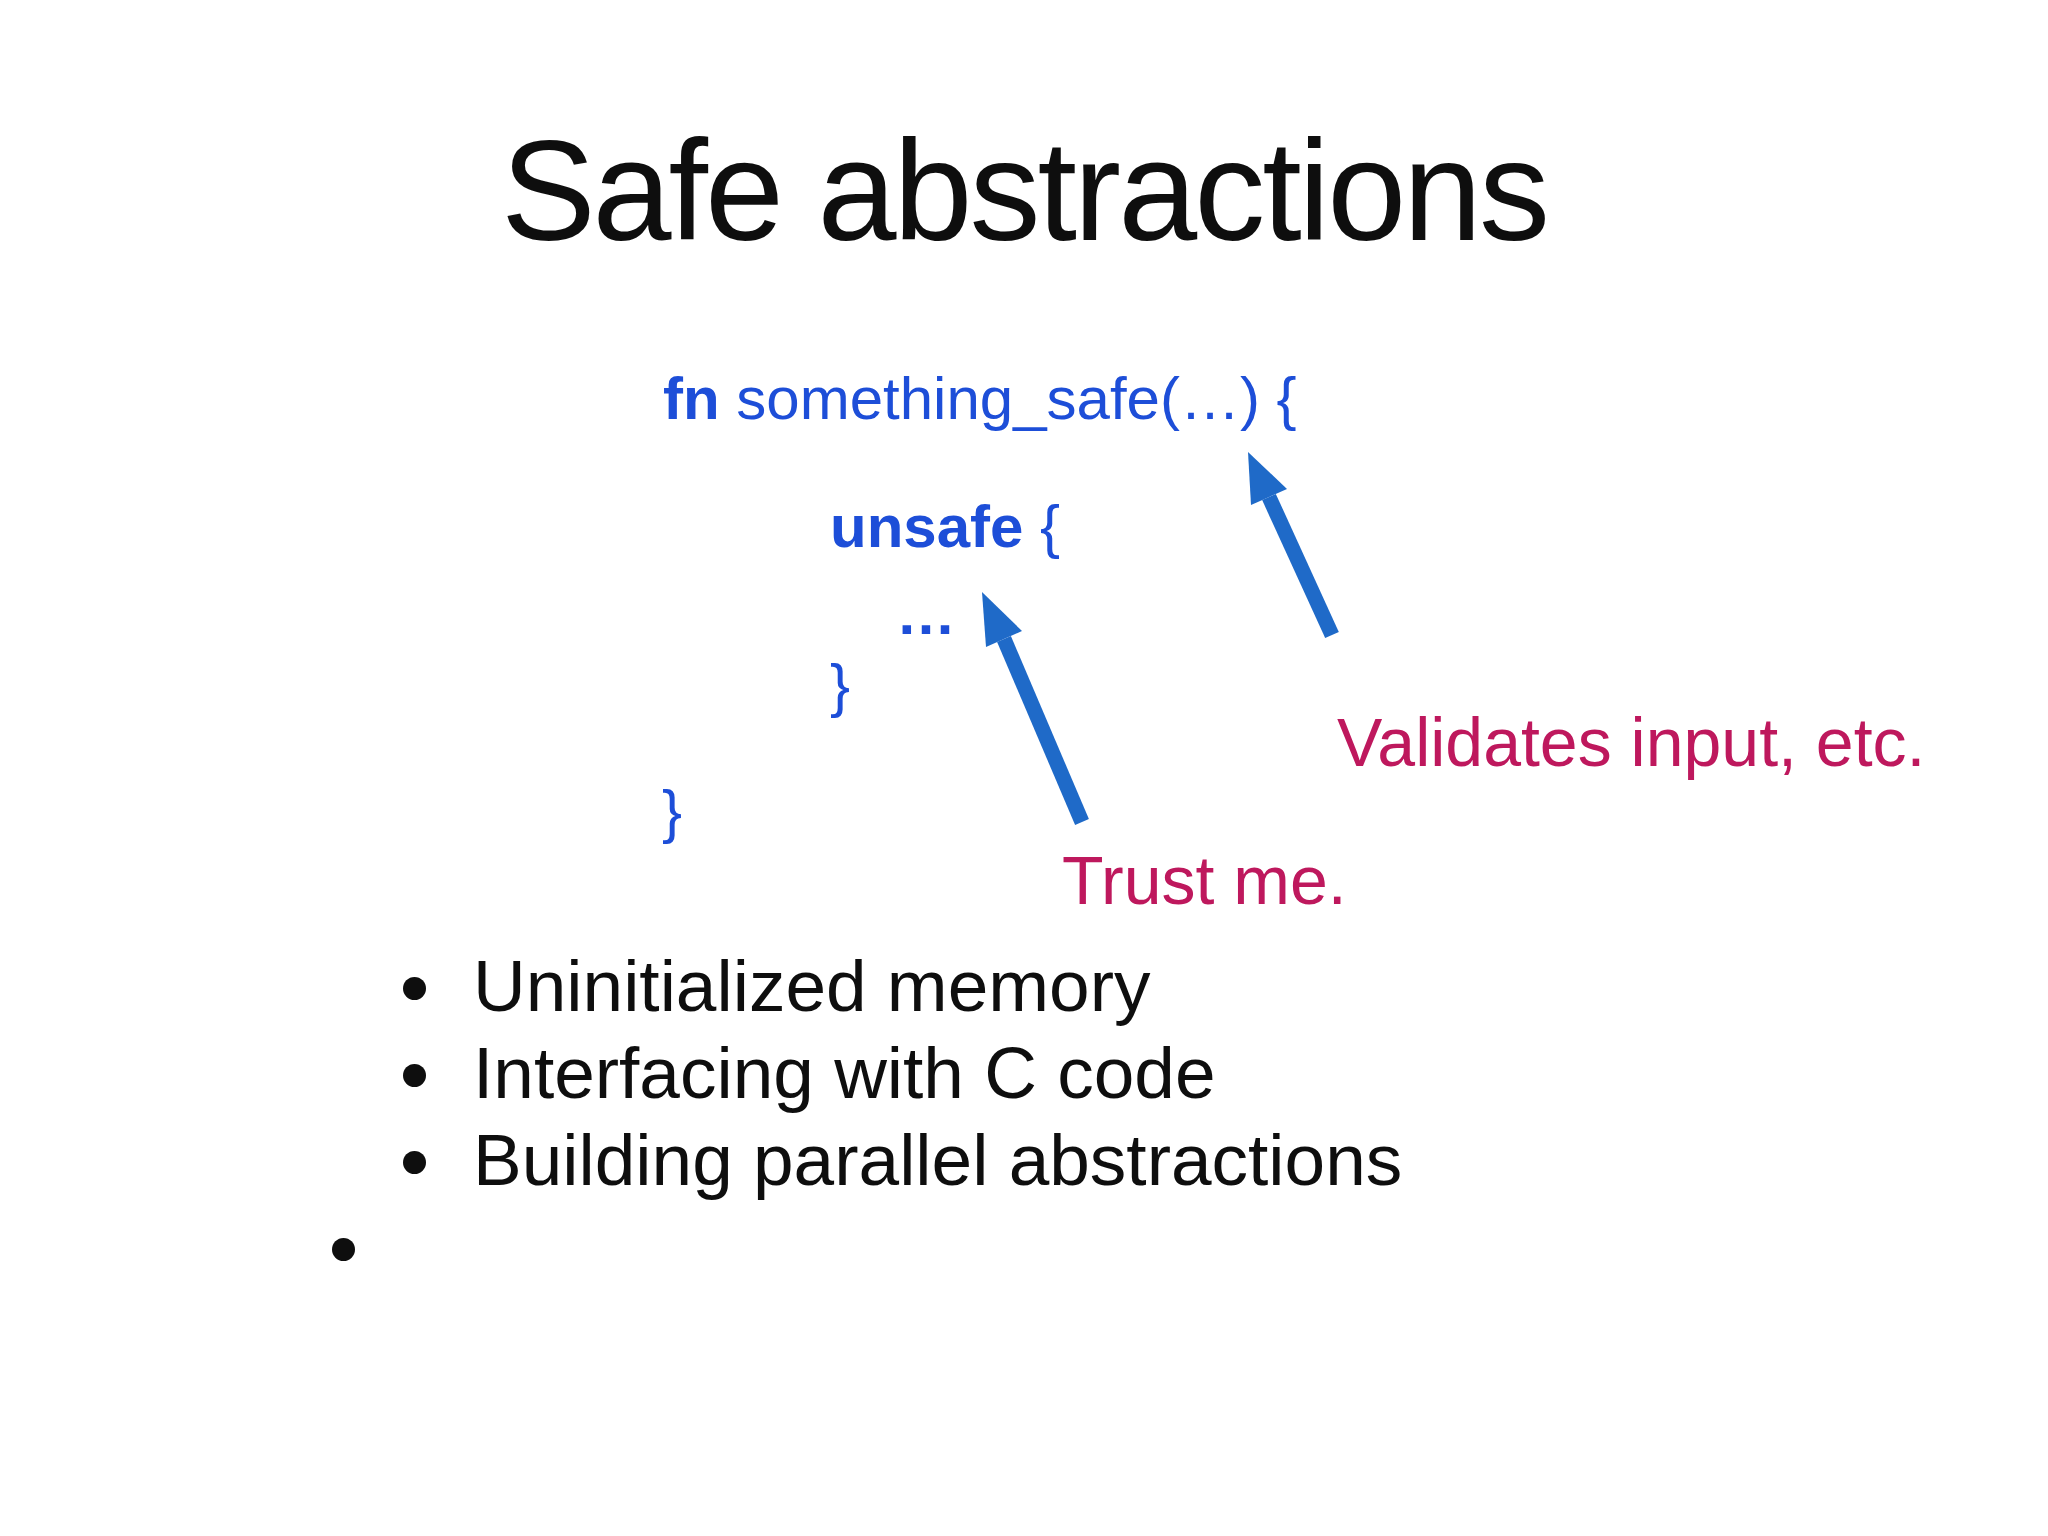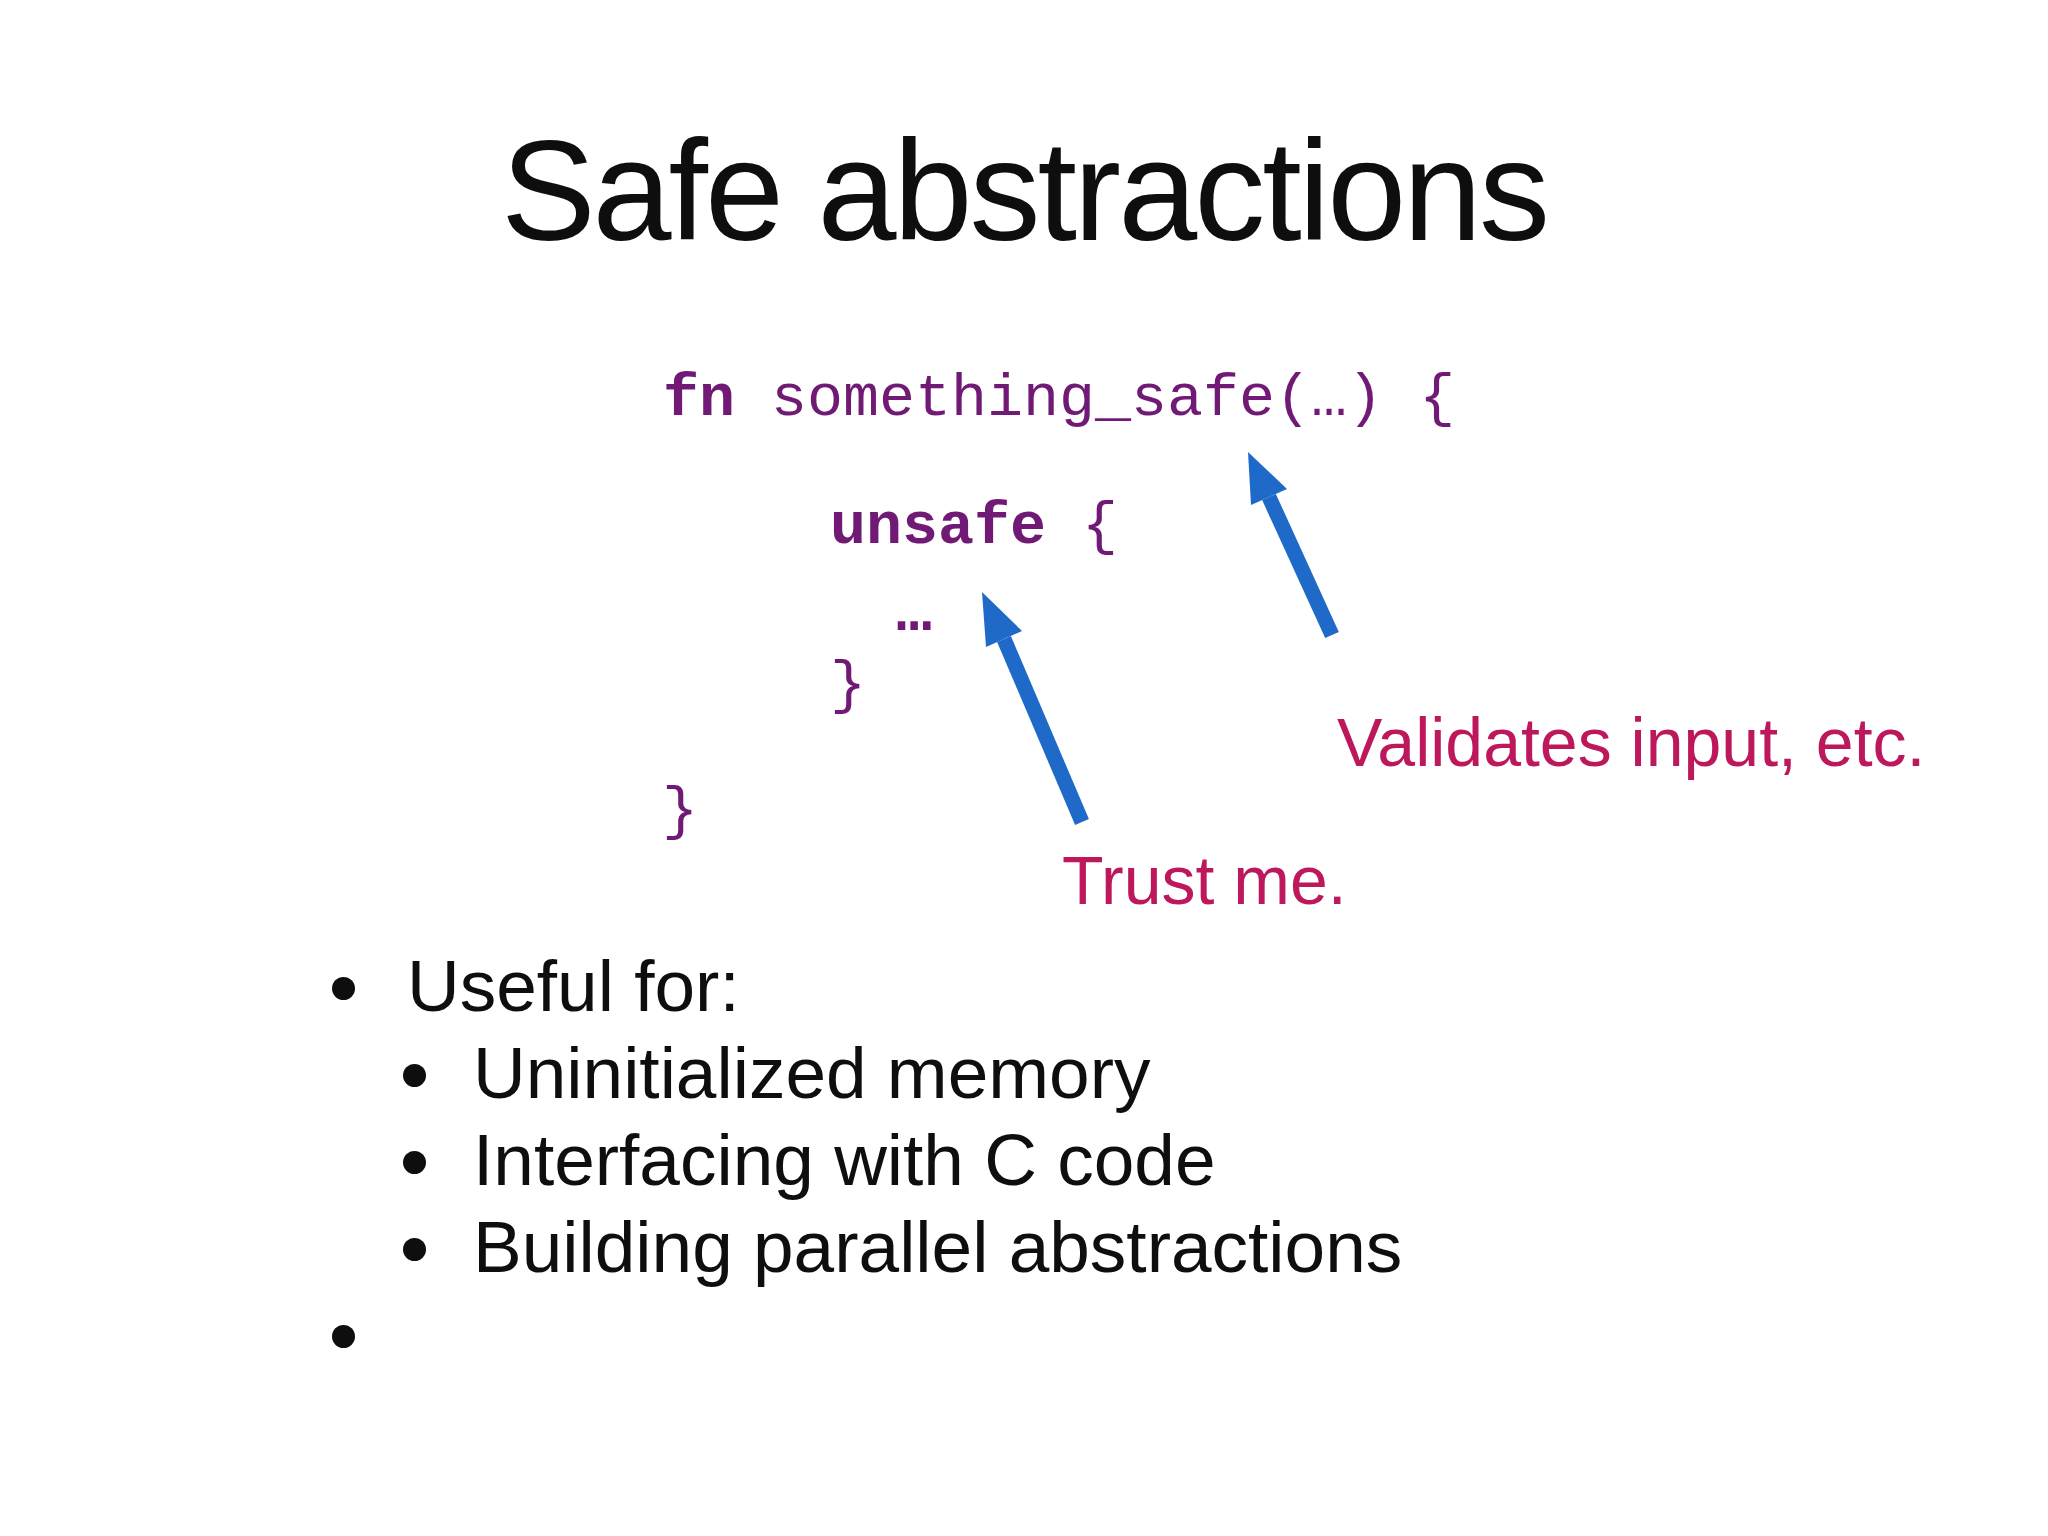--- a/index.html
+++ b/index.html
@@ -23,25 +23,25 @@
     font-size: 142px;
     font-weight: 300;
     letter-spacing: -3px;
     line-height: 1;
     color: #0e0e0e;
   }
 
   
   .code-line {
     position: absolute;
-    font-family: Liberation Mono, monospace;
+    font-family: Liberation Sans, sans-serif;
     font-size: 60px;
     line-height: 60px;
     white-space: pre;
-    color: #701a75;
+    color: #1d4ed8;
   }
   .kw { font-weight: 700; }
   .code-l1 { left: 663px; top: 369px; }
   .code-l2 { left: 830px; top: 497px; }
   .code-l3 { left: 896px; top: 584px; font-weight: 700; }
   .code-l4 { left: 830px; top: 656px; }
   .code-l5 { left: 662px; top: 782px; }
 
   
   .arrows { position: absolute; left: 0; top: 0; }
@@ -121,23 +121,20 @@
       <line x1="1082" y1="822" x2="1004" y2="639" stroke-width="15" stroke="#1f6ac8"></line>
       <polygon points="982,592 1022,631 986,647" fill="#1f6ac8"></polygon>
     </g>
   </svg>
 
   <div class="ann ann-validates">Validates input, etc.</div>
 
   <div class="ann ann-trust">Trust me.</div>
 
   <div class="bullets">
-    <div class="row l1">
-      <span class="dot"></span><span>Useful for:</span>
-    </div>
     <div class="row l2">
       <span class="dot"></span><span>Uninitialized memory</span>
     </div>
     <div class="row l2">
       <span class="dot"></span><span>Interfacing with C code</span>
     </div>
     <div class="row l2">
       <span class="dot"></span><span>Building parallel abstractions</span>
     </div>
     <div class="row l1">

